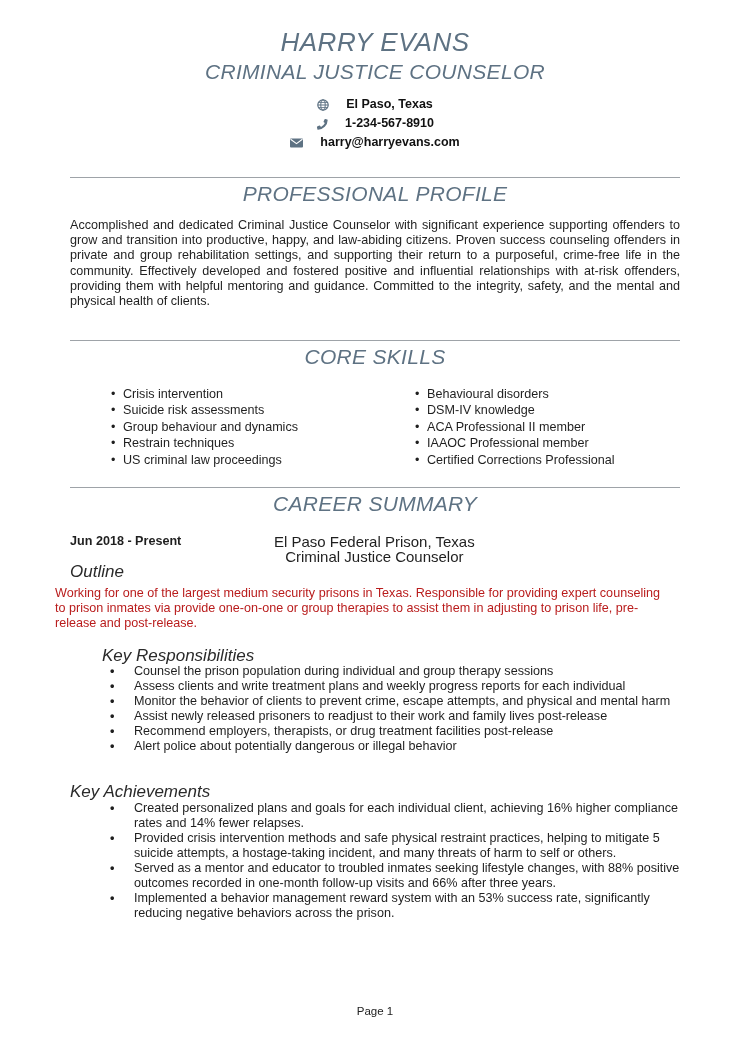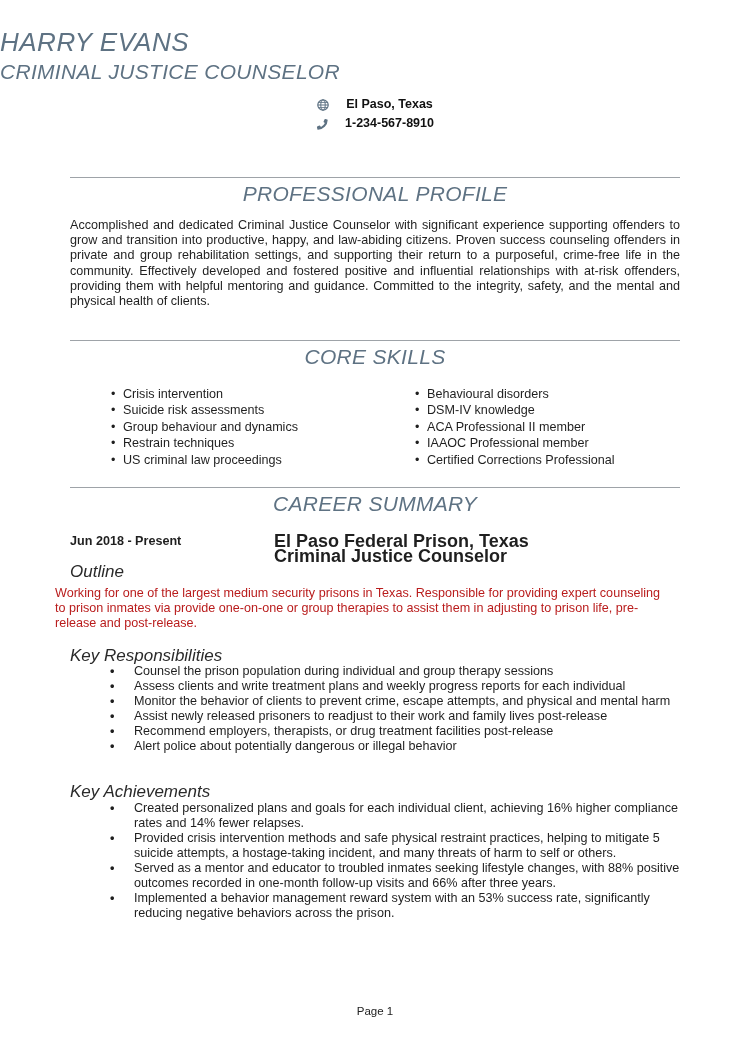--- a/index.html
+++ b/index.html
@@ -15,20 +15,21 @@
       overflow: hidden;
     }
     .page {
       position: absolute;
       left: 0; top: 0;
       width: 750px; height: 1061px;
     }
     .header {
       position: absolute;
       left: 0; top: 26px; width: 750px;
+      text-align: center;
     }
     .name {
       font-size: 26px;
       font-style: italic;
       color: #5e7283;
       letter-spacing: 0.5px;
       line-height: 32px;
       font-weight: normal;
     }
     .title {
@@ -106,23 +107,24 @@
     .job-date {
       position: absolute;
       left: 70px; top: 534px;
       font-size: 12.6px;
       font-weight: bold;
       line-height: 15px;
     }
     .job-right {
       position: absolute;
       left: 274px; top: 534px;
-      font-size: 18px;
-      font-weight: bold;
-      line-height: 15px;
+      font-size: 15px;
+      font-weight: normal;
+      line-height: 15px;
+      text-align: center;
     }
     .sub-label {
       position: absolute;
       left: 70px;
       font-size: 17px;
       font-style: italic;
       line-height: 15px;
       color: #2a2a2a;
     }
     .outline-text {
@@ -181,20 +183,29 @@
         <span>El Paso, Texas</span>
       </div>
       <div class="contact-line">
         <span>
           <svg width="12" height="12" viewBox="0 0 12 12">
             <path d="M10.8 8.6l-2.1-1a.7.7 0 0 0-.8.2l-.9 1.1A7.6 7.6 0 0 1 3.1 5.1l1.1-.9a.7.7 0 0 0 .2-.8l-1-2.1A.7.7 0 0 0 2.6 1L.8 1.4A.6.6 0 0 0 .3 2 9.9 9.9 0 0 0 10 11.7a.6.6 0 0 0 .6-.5l.4-1.8a.7.7 0 0 0-.2-.8z" fill="#5e7283" transform="scale(-1,1) translate(-12,0)"></path>
           </svg>
         </span>
         <span>1-234-567-8910</span>
       </div>
+      <div class="contact-line">
+        <span>
+          <svg width="13" height="10" viewBox="0 0 13 10">
+            <rect x="0" y="0.5" width="13" height="9" rx="1" fill="#5e7283"></rect>
+            <path d="M0.6 1.2 L6.5 5.6 L12.4 1.2" fill="none" stroke="#ffffff" stroke-width="1.1"></path>
+          </svg>
+        </span>
+        <span>harry@harryevans.com</span>
+      </div>
     </div>
   </div>
 
   <div class="divider" style="top:177px;"></div>
   <div class="section-title" style="top:181px;">PROFESSIONAL PROFILE</div>
   <div class="profile-text">Accomplished and dedicated Criminal Justice Counselor with significant experience supporting offenders to grow and transition into productive, happy, and law-abiding citizens. Proven success counseling offenders in private and group rehabilitation settings, and supporting their return to a purposeful, crime-free life in the community. Effectively developed and fostered positive and influential relationships with at-risk offenders, providing them with helpful mentoring and guidance. Committed to the integrity, safety, and the mental and physical health of clients.</div>
 
   <div class="divider" style="top:340px;"></div>
   <div class="section-title" style="top:344px;">CORE SKILLS</div>
   <div class="skills">
@@ -219,21 +230,21 @@
 
   <div class="job-date">Jun 2018 - Present</div>
   <div class="job-right">
     <div>El Paso Federal Prison, Texas</div>
     <div>Criminal Justice Counselor</div>
   </div>
 
   <div class="sub-label" style="top:564px;">Outline</div>
   <div class="outline-text">Working for one of the largest medium security prisons in Texas. Responsible for providing expert counseling to prison inmates via provide one-on-one or group therapies to assist them in adjusting to prison life, pre-release and post-release.</div>
 
-  <div class="sub-label" style="top:648px;">Key Responsibilities</div>
+  <div class="sub-label" style="top:648px;margin-left:32px;">Key Responsibilities</div>
   <ul class="bullets" style="top:664px;">
     <li><span class="dot">•</span><span>Counsel the prison population during individual and group therapy sessions</span></li>
     <li><span class="dot">•</span><span>Assess clients and write treatment plans and weekly progress reports for each individual</span></li>
     <li><span class="dot">•</span><span>Monitor the behavior of clients to prevent crime, escape attempts, and physical and mental harm</span></li>
     <li><span class="dot">•</span><span>Assist newly released prisoners to readjust to their work and family lives post-release</span></li>
     <li><span class="dot">•</span><span>Recommend employers, therapists, or drug treatment facilities post-release</span></li>
     <li><span class="dot">•</span><span>Alert police about potentially dangerous or illegal behavior</span></li>
   </ul>
 
   <div class="sub-label" style="top:784px;">Key Achievements</div>

